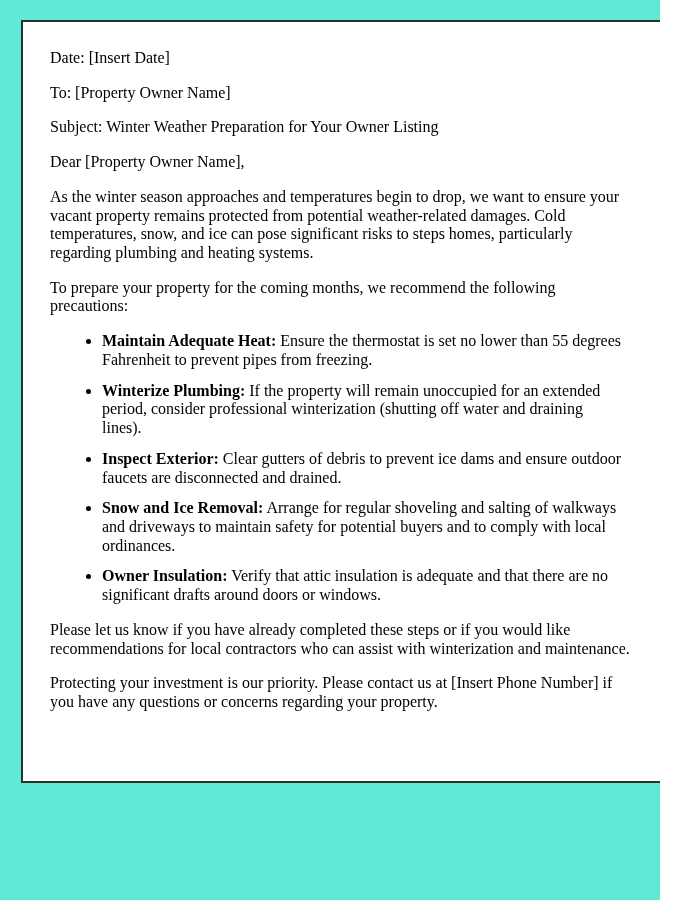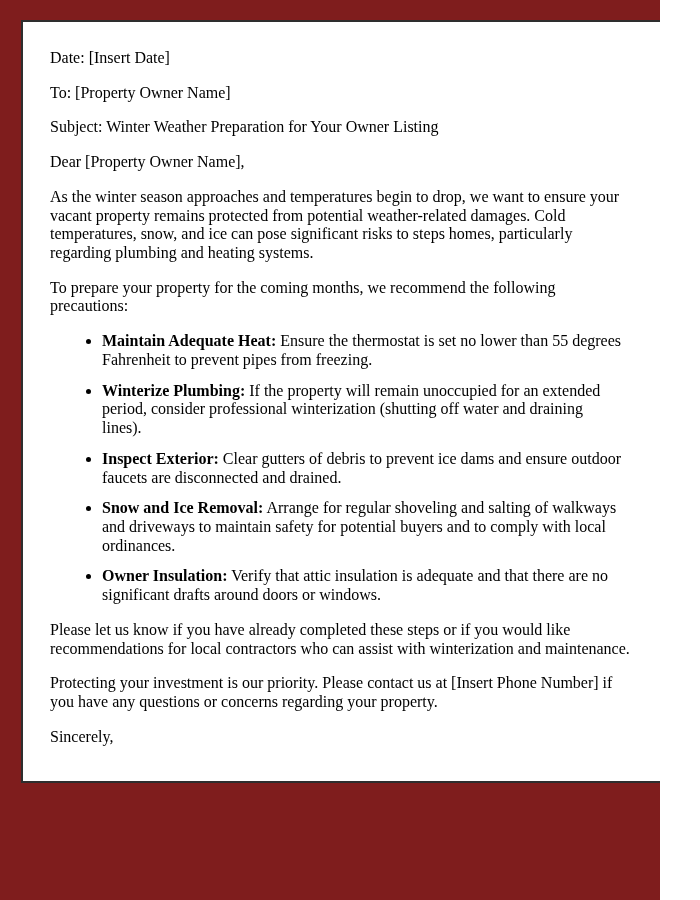--- a/index.html
+++ b/index.html
@@ -4,21 +4,21 @@
 <style>
   html, body {
     margin: 0;
     padding: 0;
     background: #ffffff;
   }
   .page {
     position: relative;
     width: 660px;
     height: 900px;
-    background: #7f1d1d;
+    background: #5eead4;
     overflow: hidden;
   }
   .letter {
     position: absolute;
     left: 21px;
     top: 20px;
     width: 641px;
     height: 763px;
     box-sizing: border-box;
     border: 2px solid #2e2e2e;
@@ -69,17 +69,16 @@
       <li><span class="b">Winterize Plumbing:</span><span> If the property will remain unoccupied for an extended period, consider professional winterization (shutting off water and draining lines).</span></li>
       <li><span class="b">Inspect Exterior:</span><span> Clear gutters of debris to prevent ice dams and ensure outdoor faucets are disconnected and drained.</span></li>
       <li><span class="b">Snow and Ice Removal:</span><span> Arrange for regular shoveling and salting of walkways and driveways to maintain safety for potential buyers and to comply with local ordinances.</span></li>
       <li><span class="b">Owner Insulation:</span><span> Verify that attic insulation is adequate and that there are no significant drafts around doors or windows.</span></li>
     </ul>
 
     <p>Please let us know if you have already completed these steps or if you would like recommendations for local contractors who can assist with winterization and maintenance.</p>
 
     <p>Protecting your investment is our priority. Please contact us at [Insert Phone Number] if you have any questions or concerns regarding your property.</p>
 
-    <p>Sincerely,</p>
 
 
   </div>
 </div>
 
 </body></html>

